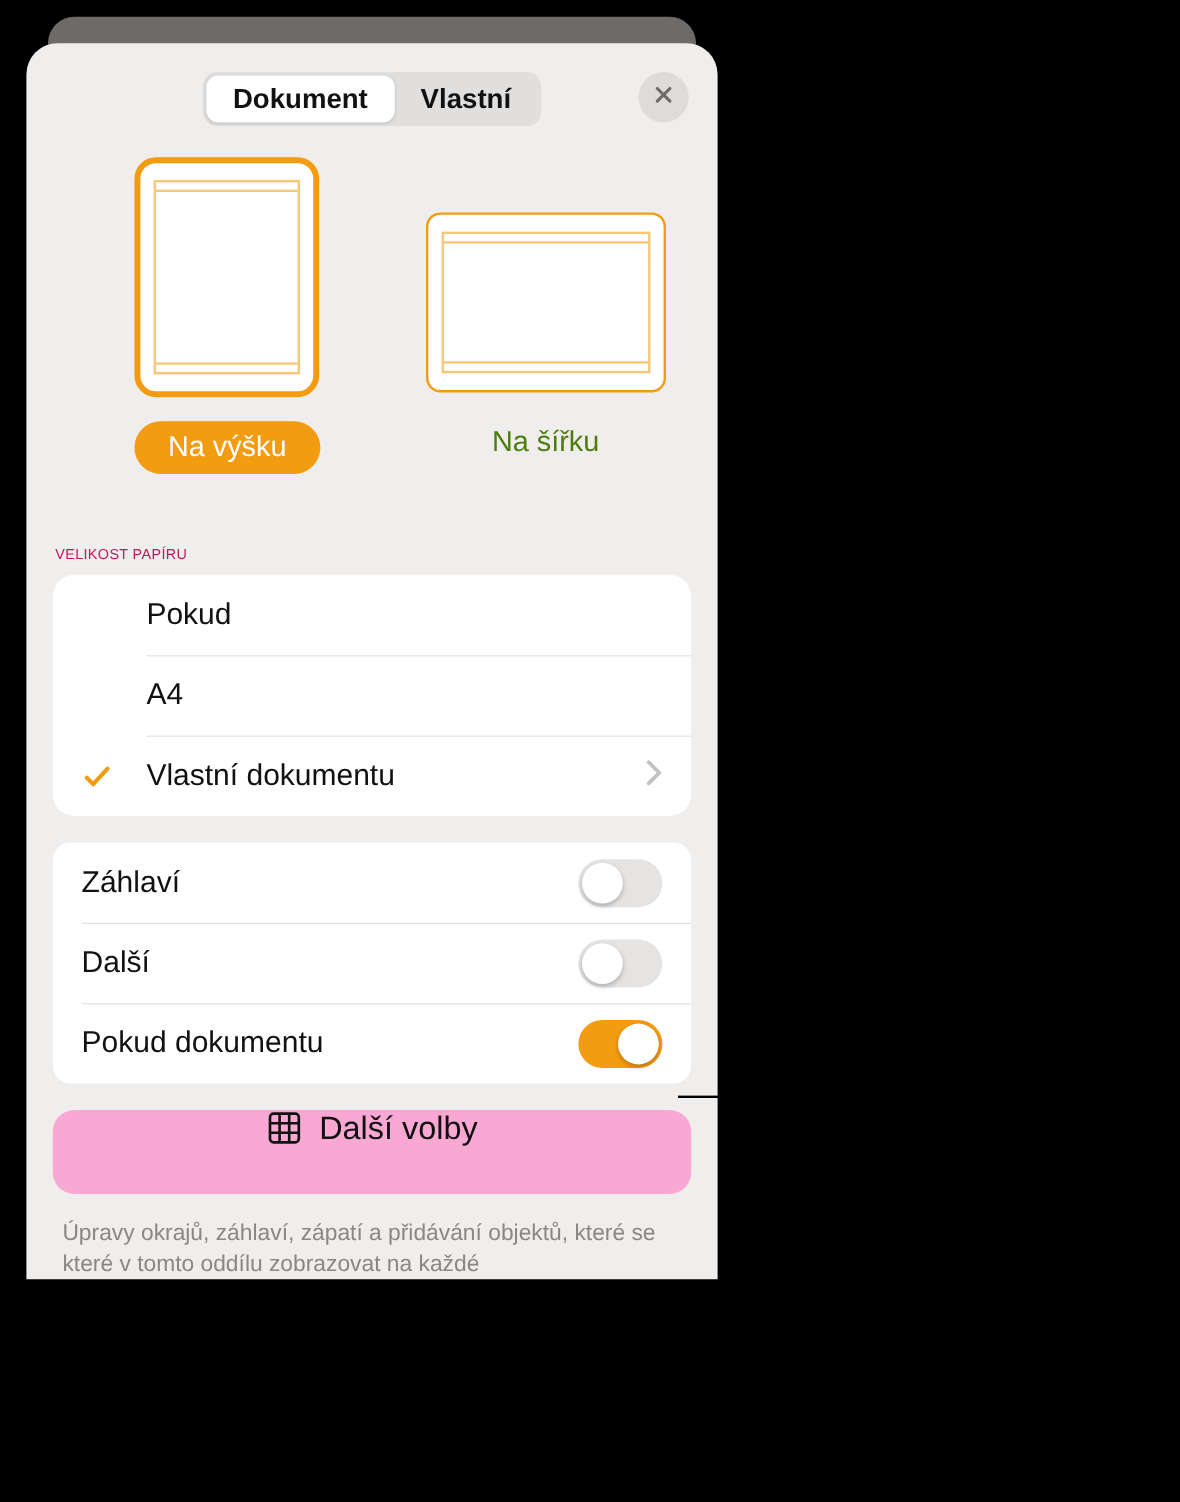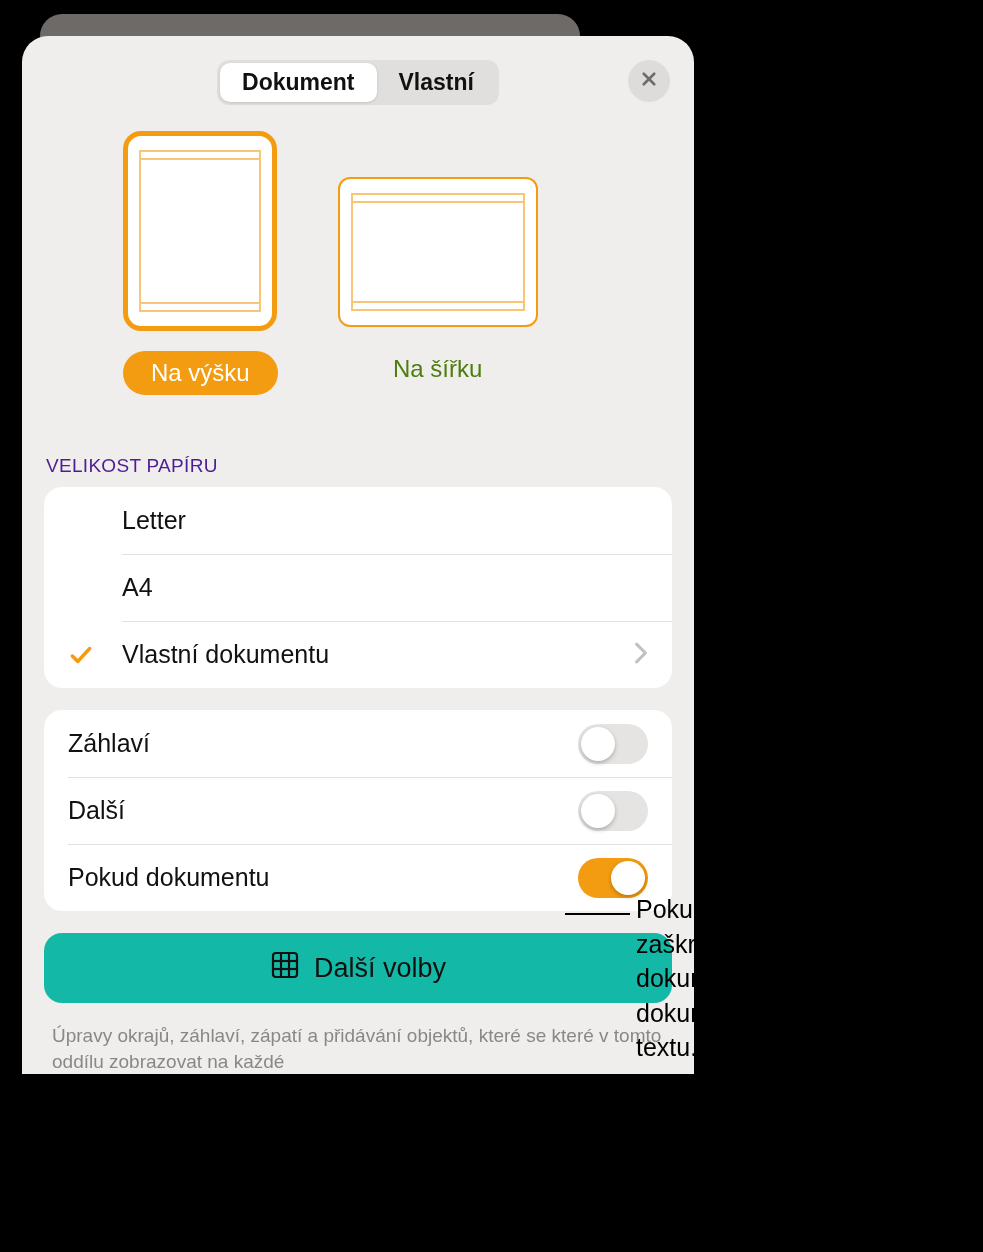--- a/index.html
+++ b/index.html
@@ -18,21 +18,21 @@
     width: 540px;
     height: 24px;
     background: #6e6a67;
     border-top-left-radius: 22px;
     border-top-right-radius: 22px;
   }
   .sheet {
     position: absolute;
     top: 36px;
     left: 22px;
-    width: 672px;
+    width: 576px;
     background: #f0eeec;
     border-top-left-radius: 26px;
     border-top-right-radius: 26px;
     overflow: hidden;
   }
   .sheet-header {
     display: flex;
     align-items: center;
     justify-content: center;
     position: relative;
@@ -64,23 +64,22 @@
     height: 42px;
     border-radius: 50%;
     background: #dedcda;
     display: flex;
     align-items: center;
     justify-content: center;
   }
   .close-btn svg { width: 18px; height: 18px; }
   .orientation-row {
     display: flex;
-    gap: 60px;
+    gap: 88px;
     padding: 6px 24px 24px 90px;
-    margin-left: 11px;
   }
   .orient-col { display: flex; flex-direction: column; align-items: center; }
   .orient-frame.portrait {
     width: 154px;
     height: 200px;
     border: 5px solid #f39c11;
     border-radius: 18px;
     background: #fff;
     position: relative;
     padding: 8px 6px;
@@ -124,32 +123,32 @@
     padding: 8px 28px;
     border-radius: 24px;
     font-weight: 500;
   }
   .orient-label.inactive {
     color: #4d7c0f;
     padding: 8px 0;
   }
   .section-header {
     padding: 36px 24px 10px 24px;
-    font-size: 19px;
+    font-size: 12px;
     letter-spacing: 0.3px;
-    color: #4c1d95;
+    color: #be185d;
     text-transform: uppercase;
   }
   .group {
     margin: 0 22px;
     background: #fff;
     border-radius: 18px;
     overflow: hidden;
   }
-  .group + .group { margin-top: 22px; }
+  .group + .group { margin-top: 22px; border-radius: 15px; }
   .row {
     display: flex;
     align-items: center;
     min-height: 67px;
     padding: 0 24px 0 24px;
     position: relative;
   }
   .row + .row::before {
     content: "";
     position: absolute;
@@ -190,25 +189,24 @@
     background: #fff;
     border-radius: 50%;
     box-shadow: 0 2px 4px rgba(0,0,0,0.25);
   }
   .toggle.off { background: #e6e4e2; }
   .toggle.off .knob { left: 3px; }
   .toggle.on { background: #f39c11; }
   .toggle.on .knob { right: 3px; }
   .more-btn {
     margin: 22px 22px 12px 22px;
-    background: #14b8a6;
+    background: #f9a8d4;
     border-radius: 18px;
     height: 70px;
     display: flex;
-    align-items: center;
     justify-content: center;
     gap: 14px;
     font-size: 27px;
     color: #111;
   }
   .more-btn svg { width: 30px; height: 30px; }
   .footnote {
     padding: 8px 30px 0 30px;
     font-size: 19px;
     line-height: 1.35;
@@ -266,21 +264,21 @@
       </div>
       <div class="orient-label inactive">Na šířku</div>
     </div>
   </div>
 
   <div class="section-header">VELIKOST PAPÍRU</div>
 
   <div class="group">
     <div class="row">
       <span class="check-slot"></span>
-      <span class="row-label">Letter</span>
+      <span class="row-label">Pokud</span>
     </div>
     <div class="row">
       <span class="check-slot"></span>
       <span class="row-label">A4</span>
     </div>
     <div class="row">
       <span class="check-slot">
         <svg viewBox="0 0 24 24">
             <path d="M4 13 L9 18 L20 6" stroke="#f39c11" stroke-width="3.2" fill="none" stroke-linecap="round" stroke-linejoin="round"></path>
           </svg>

